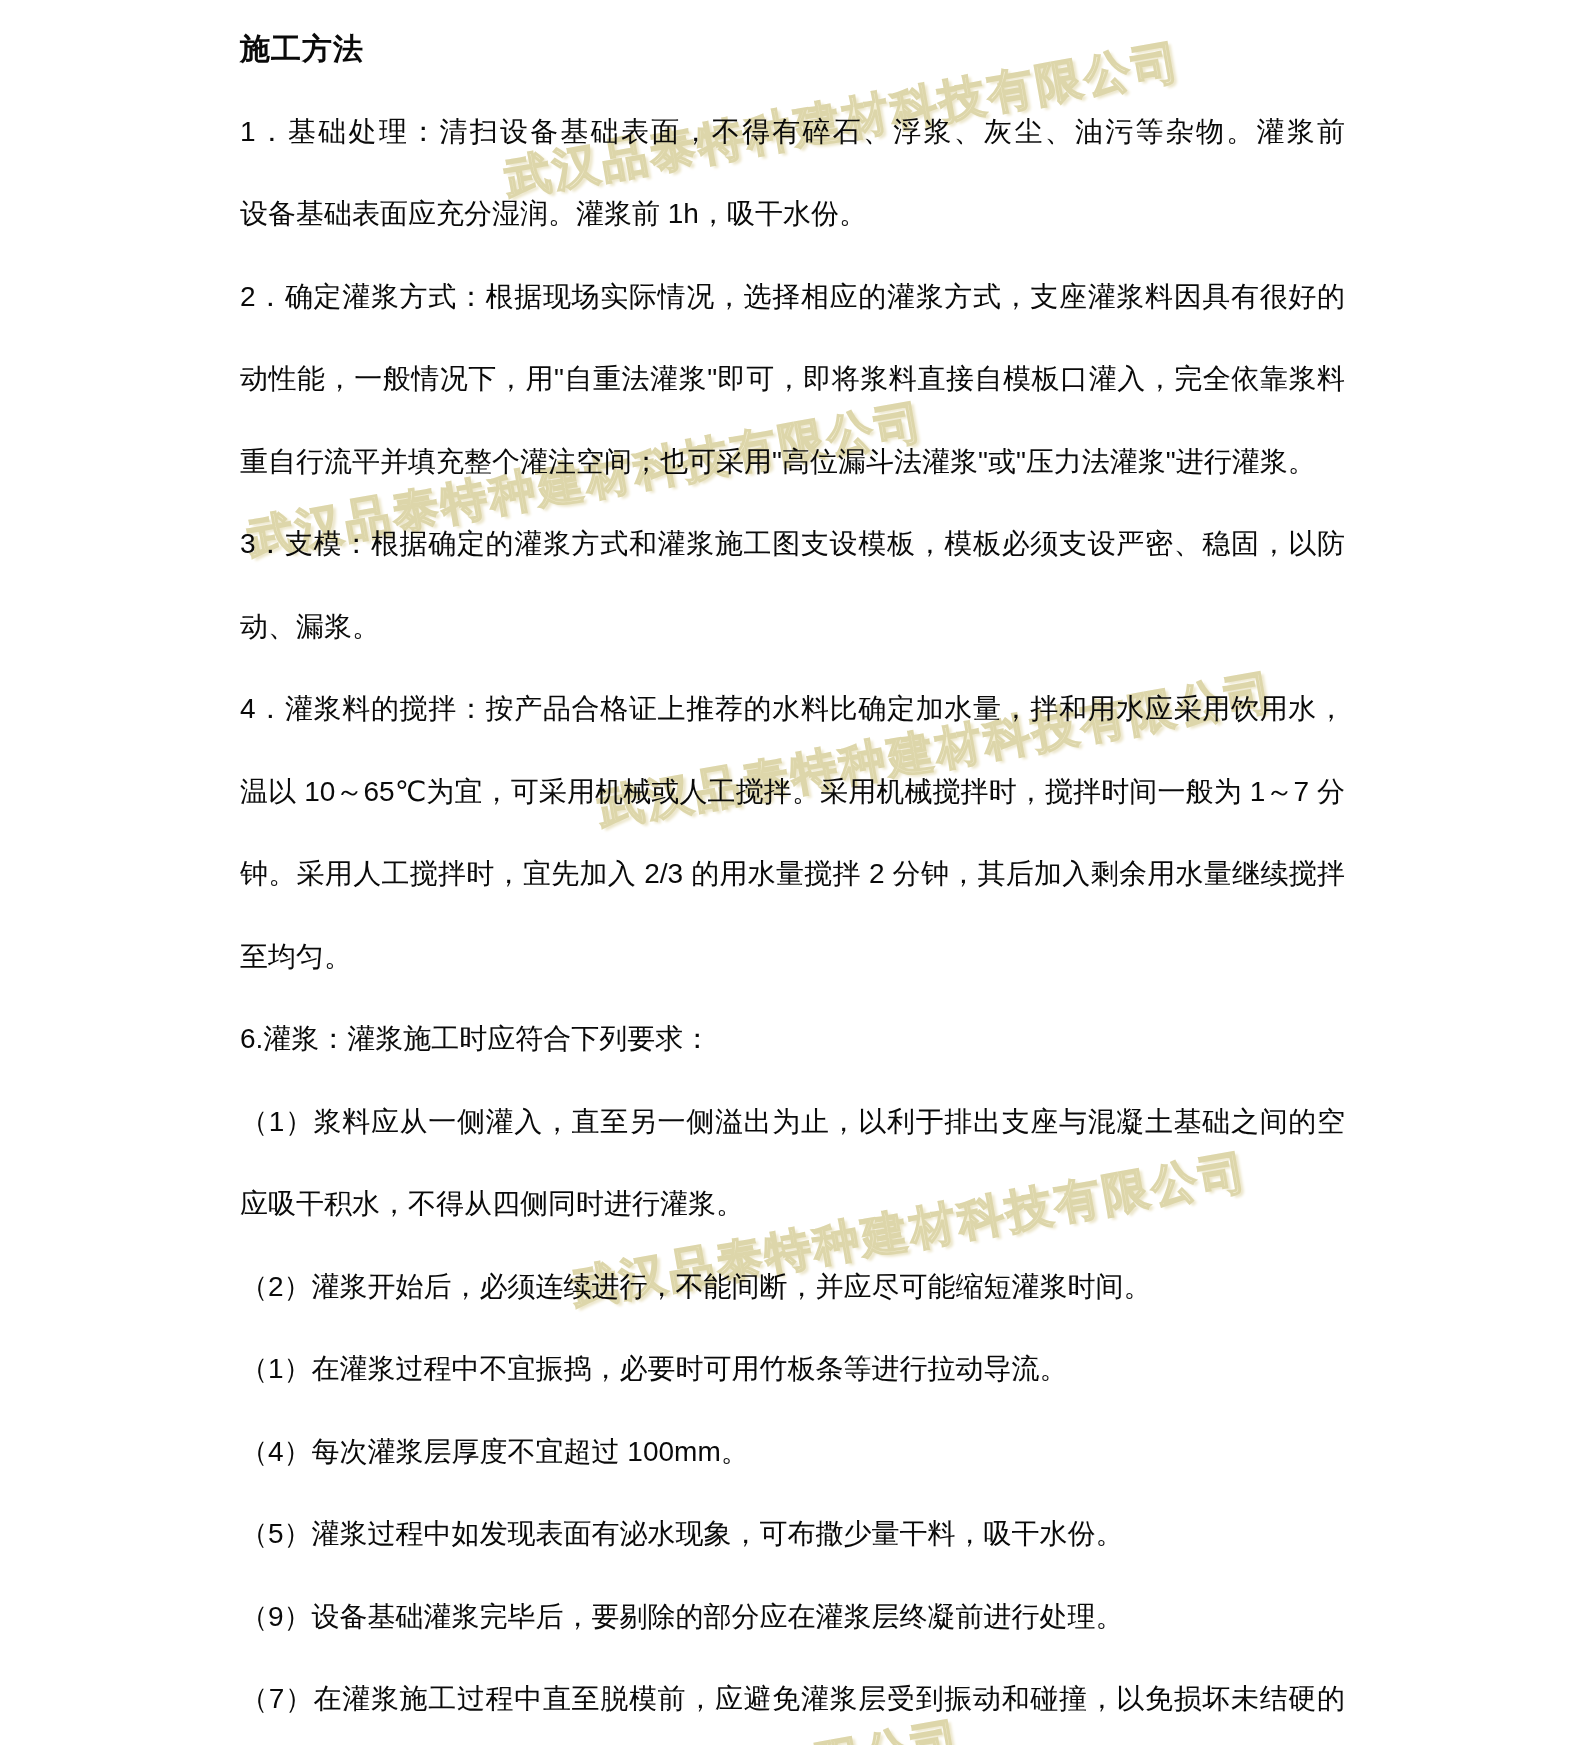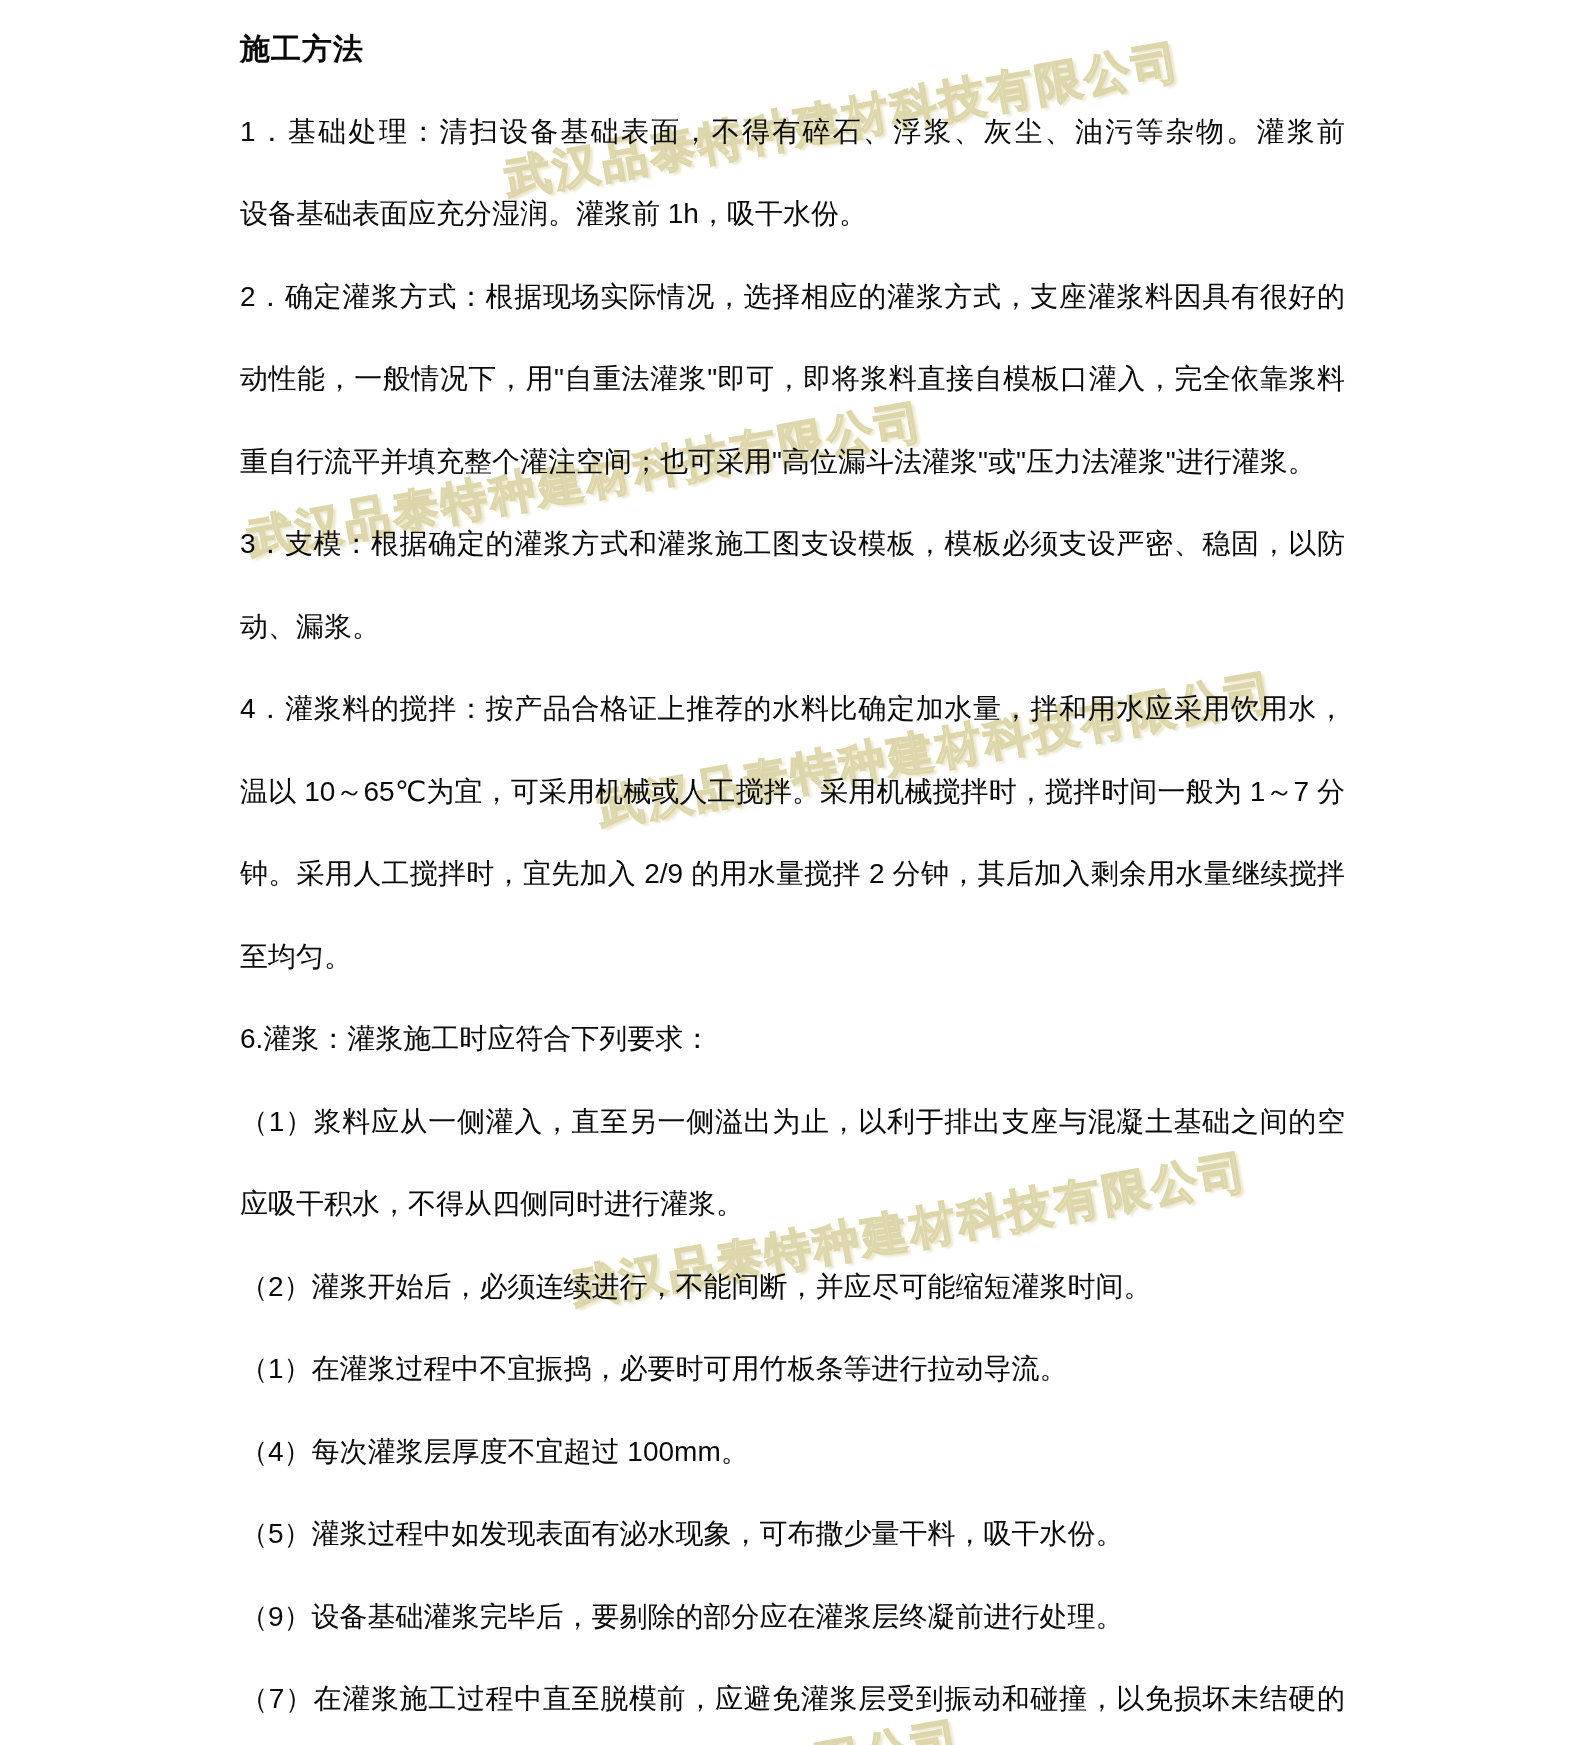--- a/index.html
+++ b/index.html
@@ -81,21 +81,21 @@
 
     <div class="line jfull">2．确定灌浆方式：根据现场实际情况，选择相应的灌浆方式，支座灌浆料因具有很好的流</div>
     <div class="line jfull">动性能，一般情况下，用"自重法灌浆"即可，即将浆料直接自模板口灌入，完全依靠浆料自</div>
     <div class="line">重自行流平并填充整个灌注空间；也可采用"高位漏斗法灌浆"或"压力法灌浆"进行灌浆。</div>
 
     <div class="line jfull">3．支模：根据确定的灌浆方式和灌浆施工图支设模板，模板必须支设严密、稳固，以防松</div>
     <div class="line">动、漏浆。</div>
 
     <div class="line jfull">4．灌浆料的搅拌：按产品合格证上推荐的水料比确定加水量，拌和用水应采用饮用水，水</div>
     <div class="line jfull">温以 10～65℃为宜，可采用机械或人工搅拌。采用机械搅拌时，搅拌时间一般为 1～7 分</div>
-    <div class="line jfull">钟。采用人工搅拌时，宜先加入 2/9 的用水量搅拌 2 分钟，其后加入剩余用水量继续搅拌</div>
+    <div class="line jfull">钟。采用人工搅拌时，宜先加入 2/3 的用水量搅拌 2 分钟，其后加入剩余用水量继续搅拌</div>
     <div class="line">至均匀。</div>
 
     <div class="line">6.灌浆：灌浆施工时应符合下列要求：</div>
 
     <div class="line jfull">（1）浆料应从一侧灌入，直至另一侧溢出为止，以利于排出支座与混凝土基础之间的空气，</div>
     <div class="line">应吸干积水，不得从四侧同时进行灌浆。</div>
 
     <div class="line">（2）灌浆开始后，必须连续进行，不能间断，并应尽可能缩短灌浆时间。</div>
     <div class="line">（1）在灌浆过程中不宜振捣，必要时可用竹板条等进行拉动导流。</div>
     <div class="line">（4）每次灌浆层厚度不宜超过 100mm。</div>

